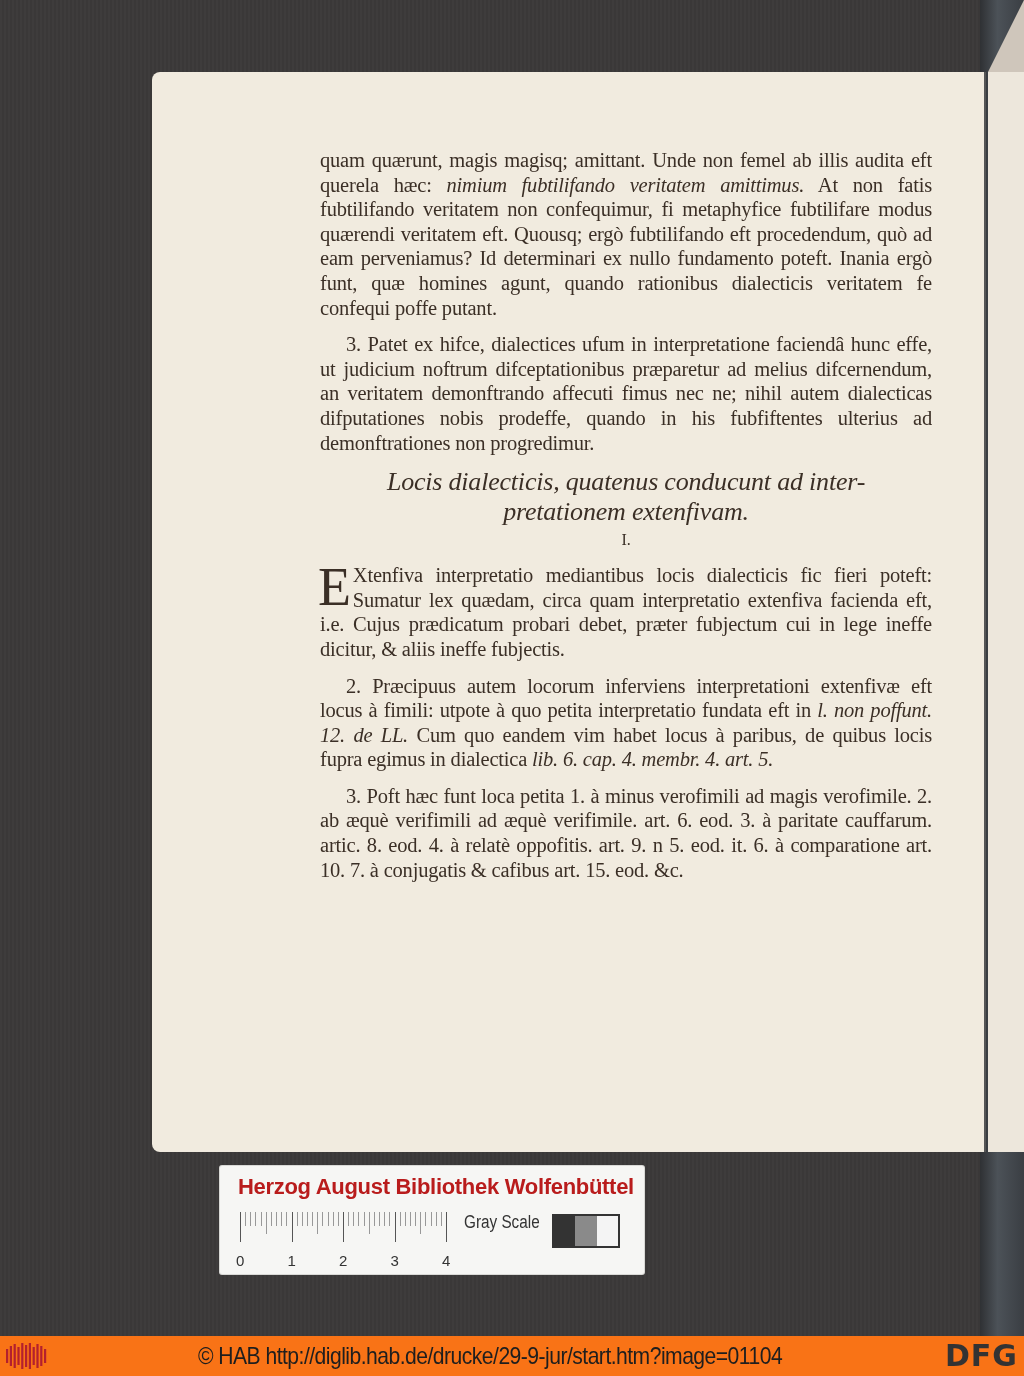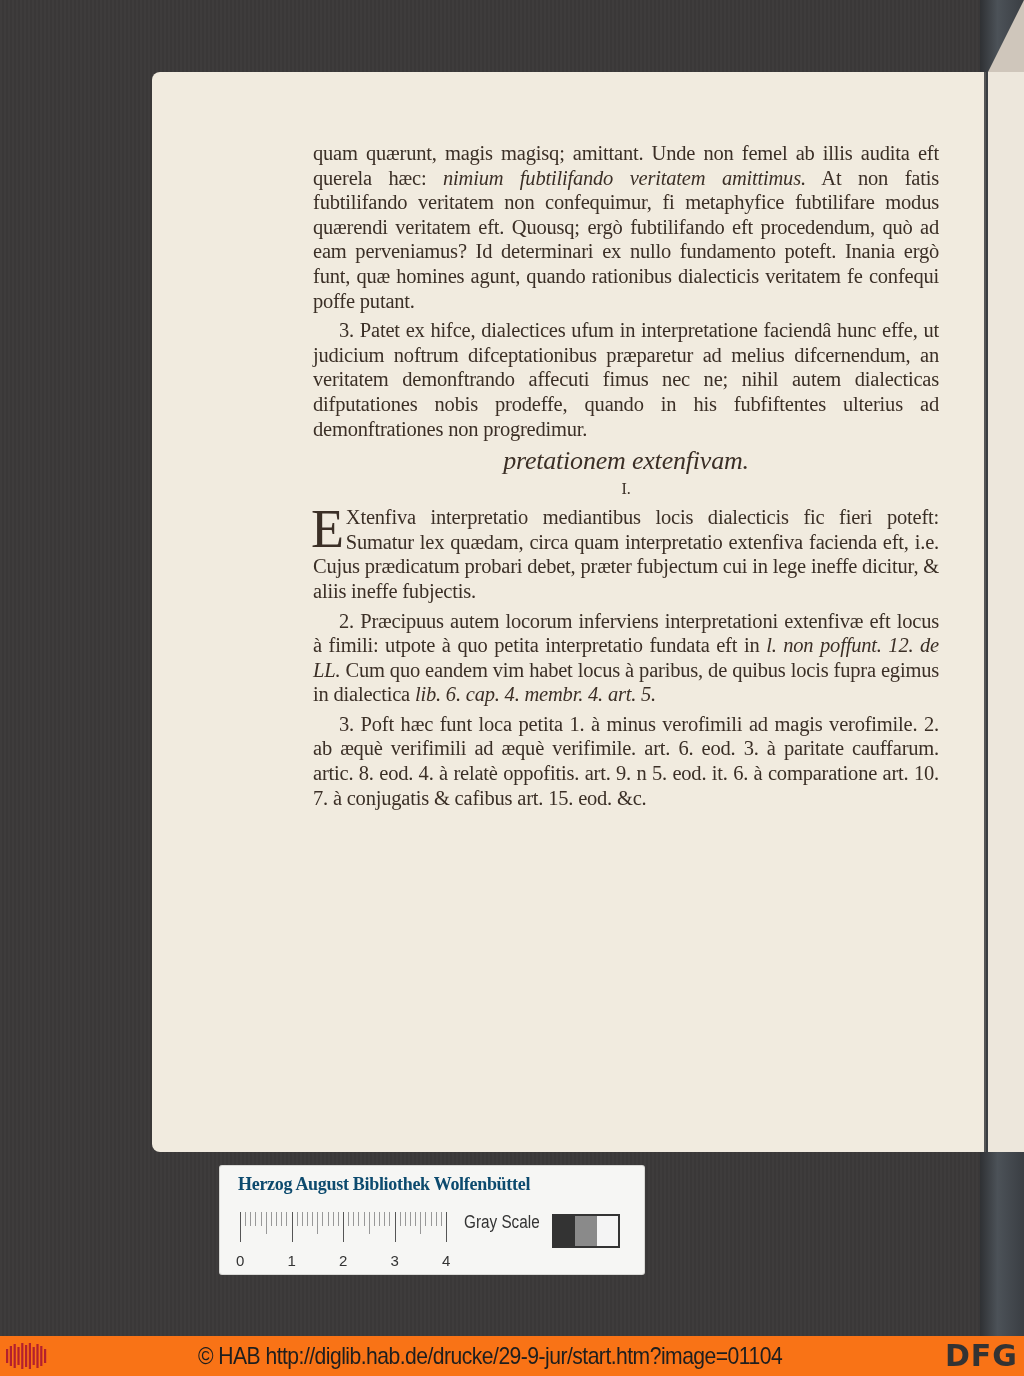--- a/index.html
+++ b/index.html
@@ -37,39 +37,39 @@
     background: #555;
   }
   .text {
     position: absolute; left: 156px; top: 64px; width: 636px;
     color: #3b2f26; font-size: 20.5px; line-height: 24.6px;
     letter-spacing: -0.2px;
   }
   .header { display: flex; justify-content: space-between; height: 26px; }
   .header .pno { font-size: 20px; }
   .header .running { font-variant: small-caps; font-size: 21px; letter-spacing: 0.6px; margin-right: 180px; }
-  p { margin: 5px; text-align: justify; text-align-last: left; }
+  p { margin: 12px; text-align: justify; text-align-last: left; }
   .indent { text-indent: 26px; }
   .it { font-style: italic; }
   .cap { text-align: center; font-variant: small-caps; font-size: 26px; letter-spacing: 1px; margin-top: 12px; line-height: 34px; }
   .de { text-align: center; font-style: italic; font-size: 17px; line-height: 22px; }
   .chtitle { text-align: center; font-style: italic; font-size: 26px; line-height: 30px; }
   .secno { text-align: center; font-size: 16px; line-height: 22px; margin-top: 2px; }
   .dropcap { float: left; font-size: 54px; line-height: 44px; margin: 2px 2px 0 -2px; }
   .lastline { text-align: right; }
 
   .target {
     position: absolute; left: 220px; top: 1166px; width: 424px; height: 108px;
     background: #f6f6f4; border-radius: 2px;
     box-shadow: 0 0 0 1px #d9d9d6;
   }
   .target .title {
     position: absolute; left: 18px; top: 8px;
-    font-family: Liberation Serif, serif; font-weight: bold; font-size: 18px;
-    color: #0c4a6e; letter-spacing: -0.3px; white-space: nowrap;
+    font-family: Liberation Sans, sans-serif; font-weight: bold; font-size: 22px;
+    color: #b91c1c; letter-spacing: -0.3px; white-space: nowrap;
   }
   .ruler { position: absolute; left: 20px; top: 46px; width: 210px; height: 40px; }
   .ruler .tick { position: absolute; top: 0; width: 1px; background: #555; }
   .ruler .num {
     position: absolute; top: 40px; font-family: "Liberation Sans", sans-serif;
     font-size: 15px; color: #333; transform: translateX(-4px);
   }
   .gray-label {
     position: absolute; left: 244px; top: 46px;
     font-family: "Liberation Sans", sans-serif; font-size: 18px; color: #333;
@@ -108,20 +108,21 @@
   <div class="page-edge"></div>
 </div>
 
 <div class="page">
   <div class="fold"></div>
   <div class="text">
     <div id="top-paras">
         <p class=""><span>quam quærunt, magis magisq; amittant. Unde non femel ab illis audita eft querela hæc: </span><span class="it">nimium fubtilifando veritatem amittimus.</span><span> At non fatis fubtilifando veritatem non confequimur, fi metaphyfice fubtilifare modus quærendi veritatem eft. Quousq; ergò fubtilifando eft procedendum, quò ad eam perveniamus? Id determinari ex nullo fundamento poteft. Inania ergò funt, quæ homines agunt, quando rationibus dialecticis veritatem fe confequi poffe putant.</span></p>
         <p class="indent"><span>3. Patet ex hifce, dialectices ufum in interpretatione faciendâ hunc effe, ut judicium noftrum difceptationibus præparetur ad melius difcernendum, an veritatem demonftrando affecuti fimus nec ne; nihil autem dialecticas difputationes nobis prodeffe, quando in his fubfiftentes ulterius ad demonftrationes non progredimur.</span></p>
       </div>
+    <div class="chtitle">Locis dialecticis, quatenus conducunt ad inter-</div>
     <div class="chtitle">pretationem extenfivam.</div>
     <div class="secno">I.</div>
     <div id="chap-paras">
         <p class=""><span class="dropcap">E</span><span>Xtenfiva interpretatio mediantibus locis dialecticis fic fieri poteft: Sumatur lex quædam, circa quam interpretatio extenfiva facienda eft, i.e. Cujus prædicatum probari debet, præter fubjectum cui in lege ineffe dicitur, &amp; aliis ineffe fubjectis.</span></p>
         <p class="indent"><span>2. Præcipuus autem locorum inferviens interpretationi extenfivæ eft locus à fimili: utpote à quo petita interpretatio fundata eft in </span><span class="it">l. non poffunt. 12. de LL.</span><span> Cum quo eandem vim habet locus à paribus, de quibus locis fupra egimus in dialectica </span><span class="it">lib. 6. cap. 4. membr. 4. art. 5.</span></p>
         <p class="indent"><span>3. Poft hæc funt loca petita 1. à minus verofimili ad magis verofimile. 2. ab æquè verifimili ad æquè verifimile. art. 6. eod. 3. à paritate cauffarum. artic. 8. eod. 4. à relatè oppofitis. art. 9. n 5. eod. it. 6. à comparatione art. 10. 7. à conjugatis &amp; cafibus art. 15. eod. &amp;c.</span></p>
       </div>
   </div>
 </div>
 

